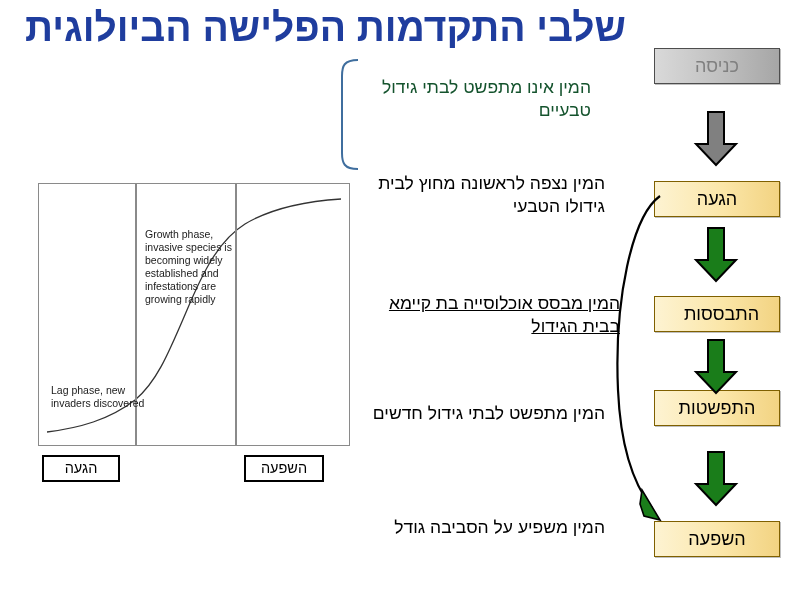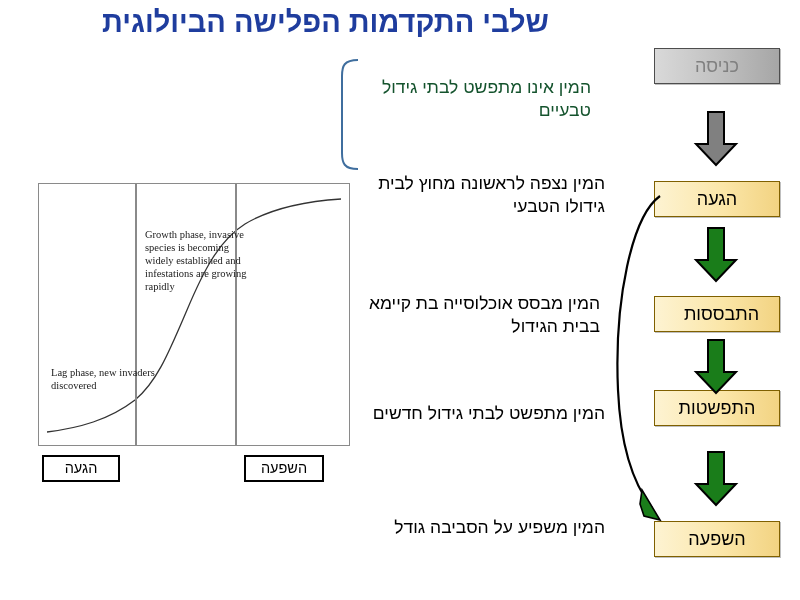--- a/index.html
+++ b/index.html
@@ -16,21 +16,21 @@
   }
 
   
   #slide-title {
     position: absolute;
     top: 6px;
     left: 0;
     width: 651px;
     text-align: center;
     direction: rtl;
-    font-size: 29px;
+    font-size: 39px;
     font-weight: bold;
     color: #1f3d9e;
     letter-spacing: 0px;
     white-space: nowrap;
   }
 
   
   #chart-block {
     position: absolute;
     left: 6px;
@@ -65,26 +65,26 @@
   #chart-plot svg { display: block; }
   .phase-divider {
     position: absolute;
     top: 0;
     width: 2px;
     height: 100%;
     background: #8a8a8a;
   }
   .chart-note {
     position: absolute;
-    font-family: Liberation Serif, serif;
+    font-family: Liberation Sans, sans-serif;
     font-size: 10.5px;
     line-height: 1.24;
     color: #1a1a1a;
   }
-  #note-lag   { left: 12px;  top: 182px; width: 110px; }
+  #note-lag   { left: 12px;  top: 200px; width: 110px; }
   #note-growth{ left: 106px; top: 44px;  width: 104px; }
   #note-invasive{ left: 205px; top: 44px; width: 100px; }
 
   
   .phase-box {
     position: absolute;
     border: 2px solid #000;
     background: #fff;
     direction: rtl;
     text-align: center;
@@ -105,21 +105,21 @@
     position: absolute;
     direction: rtl;
     text-align: right;
     font-size: 17.5px;
     line-height: 1.33;
     color: #000;
     width: 250px;
   }
   #desc-entry     { left: 341px; top: 76px;  color: #14532d; }
   #desc-arrival   { left: 355px; top: 172px; }
-  #desc-establish { left: 350px; top: 292px; }
+  #desc-establish { left: 370px; top: 292px; text-decoration: underline; }
   #desc-spread    { left: 355px; top: 402px; }
   #desc-impact    { left: 355px; top: 516px; }
 
   
   #blue-bracket {
     position: absolute;
     left: 334px;
     top: 58px;
     width: 26px;
     height: 113px;

